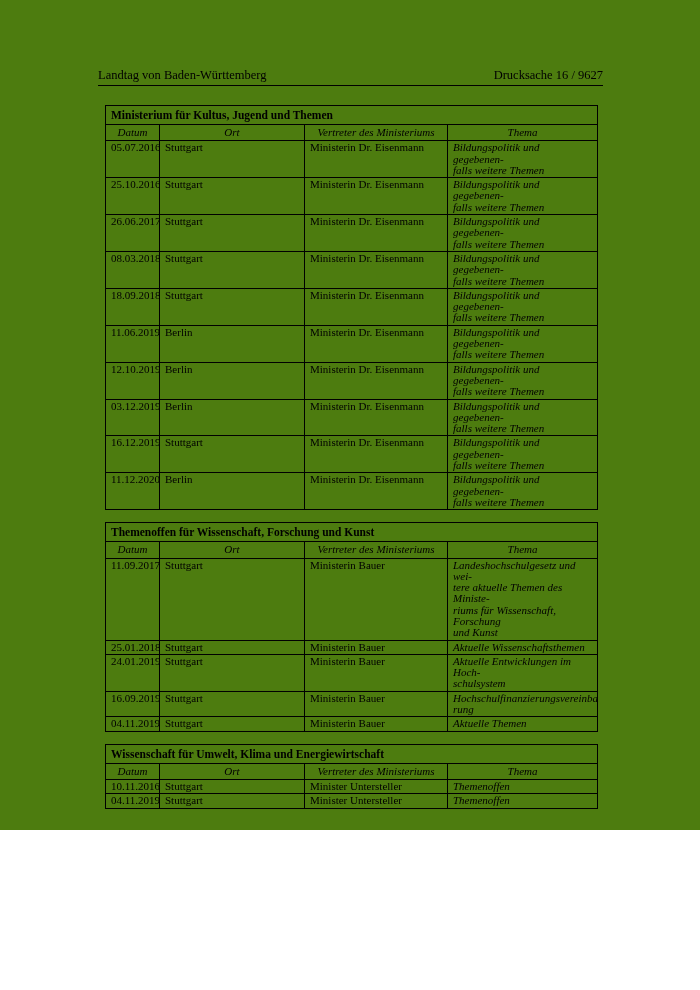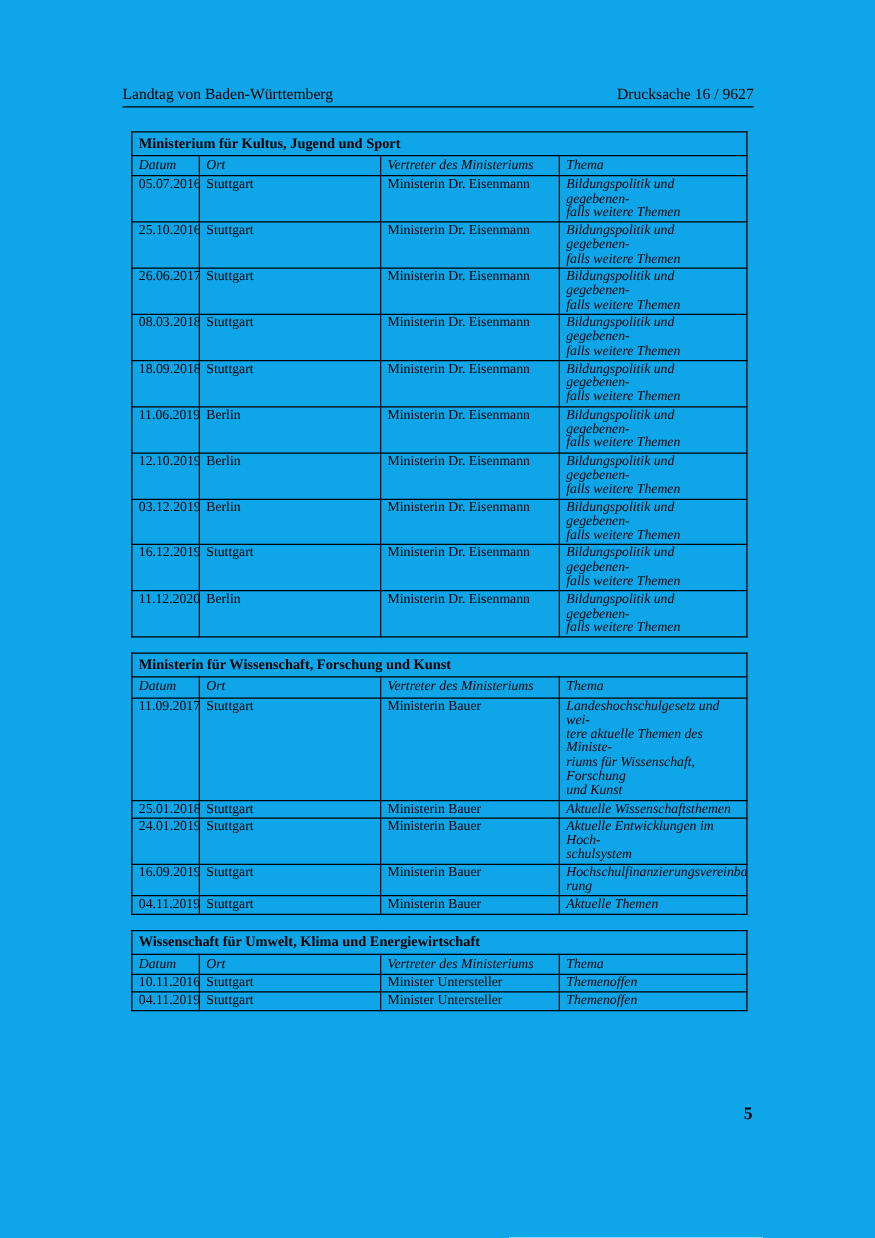--- a/index.html
+++ b/index.html
@@ -1,21 +1,21 @@
 <!DOCTYPE html>
 <html><head>
 <meta charset="utf-8">
 <style>
   * { margin: 0; padding: 0; box-sizing: border-box; }
   html, body { background: #ffffff; }
   .page {
     position: relative;
     width: 700px;
-    height: 990px;
-    background: #0ea5e9;
+    height: 830px;
+    background: #4d7c0f;
     color: #000000;
     font-family: "Liberation Serif", "DejaVu Serif", serif;
     overflow: hidden;
   }
   .doc-header {
     position: absolute;
     left: 98px;
     top: 68px;
     width: 505px;
     display: flex;
@@ -54,20 +54,21 @@
   tr.title-row th {
     font-weight: bold;
     font-size: 11.5px;
     line-height: 12px;
     padding: 3px 5px 3px 5px;
   }
   tr.head-row th {
     font-style: italic;
     padding: 2px 5px 2px 5px;
     height: 15px;
+    text-align: center;
   }
   tbody td {
     padding: 1px 5px 1px 5px;
     height: 14px;
   }
   td.cell-thema { white-space: pre-line; font-style: italic; }
   .page-number {
     position: absolute;
     top: 884px;
     left: 98px;
@@ -92,21 +93,21 @@
 
       <table class="mtable">
         <colgroup>
           <col class="col-datum">
           <col class="col-ort">
           <col class="col-vertreter">
           <col class="col-thema">
         </colgroup>
         <thead>
           <tr class="title-row">
-            <th colspan="4">Ministerium für Kultus, Jugend und Sport</th>
+            <th colspan="4">Ministerium für Kultus, Jugend und Themen</th>
           </tr>
           <tr class="head-row">
             <th>Datum</th>
             <th>Ort</th>
             <th>Vertreter des Ministeriums</th>
             <th>Thema</th>
           </tr>
         </thead>
         <tbody>
       <tr>
@@ -193,21 +194,21 @@
 
       <table class="mtable">
         <colgroup>
           <col class="col-datum">
           <col class="col-ort">
           <col class="col-vertreter">
           <col class="col-thema">
         </colgroup>
         <thead>
           <tr class="title-row">
-            <th colspan="4">Ministerin für Wissenschaft, Forschung und Kunst</th>
+            <th colspan="4">Themenoffen für Wissenschaft, Forschung und Kunst</th>
           </tr>
           <tr class="head-row">
             <th>Datum</th>
             <th>Ort</th>
             <th>Vertreter des Ministeriums</th>
             <th>Thema</th>
           </tr>
         </thead>
         <tbody>
       <tr>

